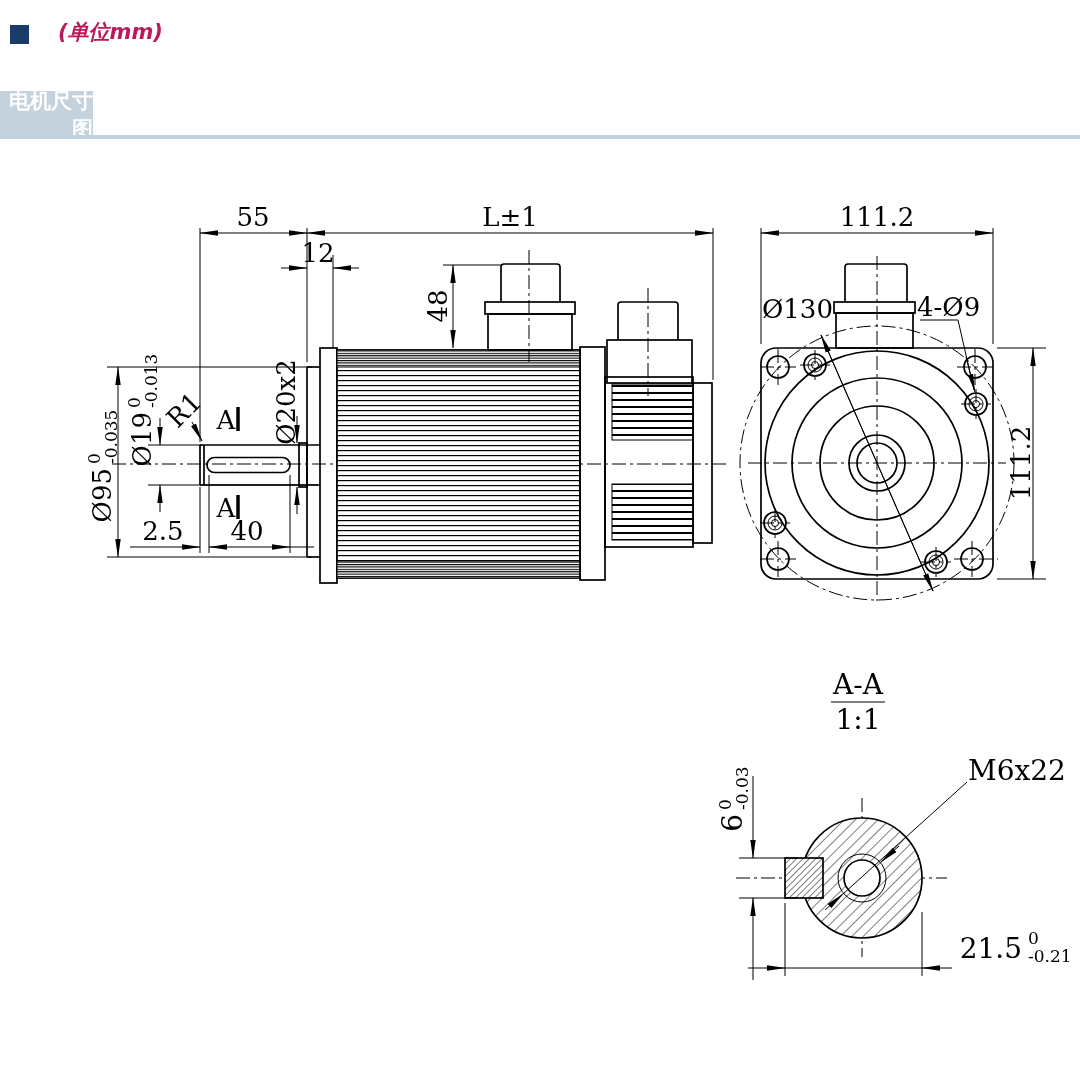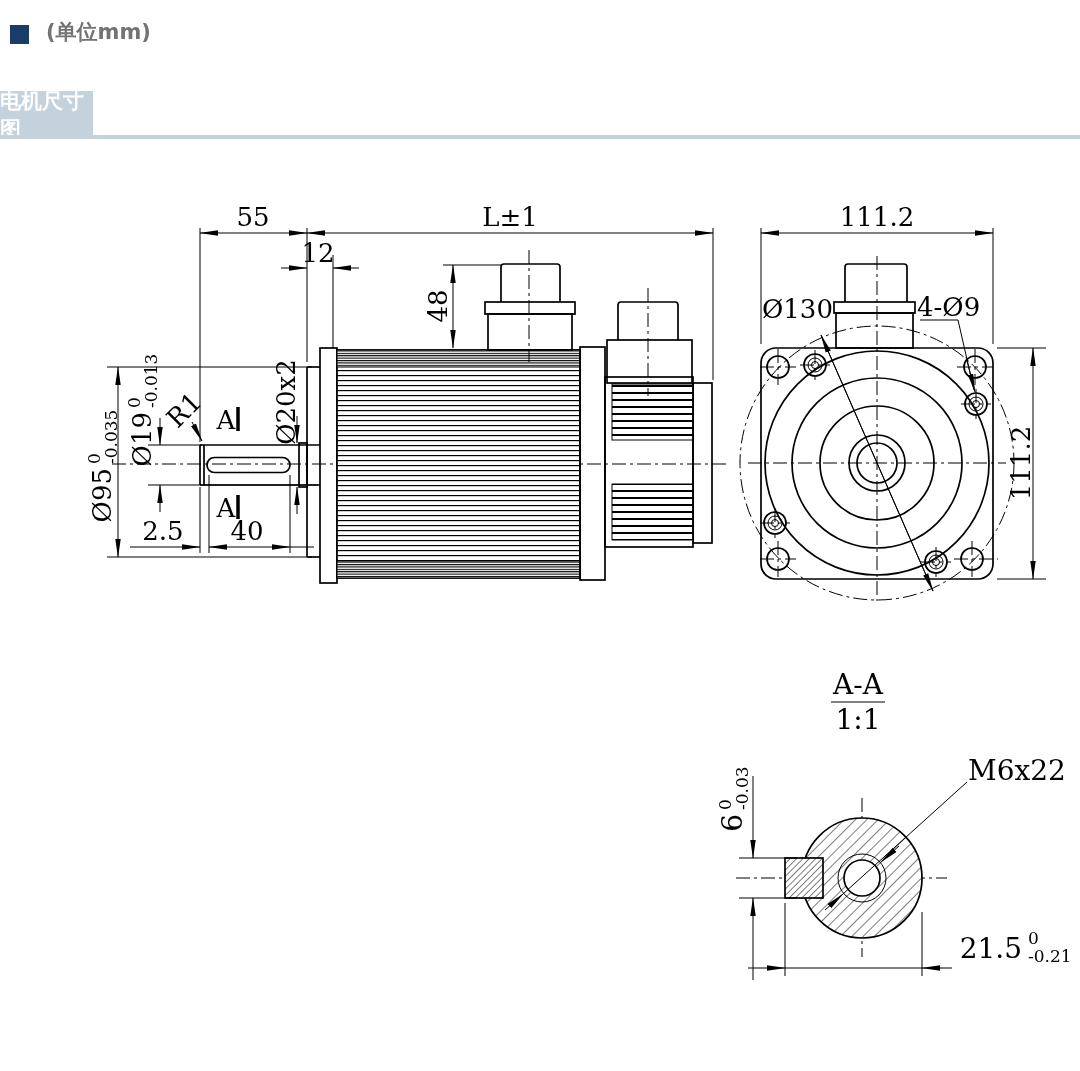--- a/index.html
+++ b/index.html
@@ -2,24 +2,24 @@
 <html><head>
 <meta charset="utf-8">
 <style>
   html,body{margin:0;padding:0;background:#fff;}
   #page{position:relative;width:1080px;height:1071px;background:#ffffff;overflow:hidden;
         font-family:"DejaVu Sans","Liberation Sans",sans-serif;}
   
   #title-row{position:absolute;left:10px;top:18px;display:flex;align-items:baseline;}
   #title-bullet{width:19px;height:19px;background:#1b3b69;align-self:center;margin-right:13px;margin-top:4px;}
   #main-title{color:#1b3b69;font-size:37px;font-weight:bold;letter-spacing:0.5px;}
-  #unit-note{color:#737373;font-size:21px;font-weight:bold;margin-left:4px;}
+  #unit-note{color:#be185d;font-size:21px;font-weight:bold;margin-left:16px;font-style:italic;}
   #tab{position:absolute;left:0;top:91px;width:93px;height:48px;background:#c3d2dc;
        display:flex;align-items:center;justify-content:center;}
-  #tab span{color:#ffffff;font-size:21px;font-weight:bold;}
+  #tab span{color:#ffffff;font-size:21px;font-weight:bold;text-align:right;}
   #tab-rule{position:absolute;left:0;top:135px;width:1080px;height:4px;background:#c3d2dc;}
   
   #drawing{position:absolute;left:0;top:0;width:1080px;height:1071px;}
   text{fill:#000;}
   .dim{font-family:"DejaVu Serif","Liberation Serif",serif;font-size:26px;}
   .dim-sm{font-family:"DejaVu Serif","Liberation Serif",serif;font-size:17px;}
   .dim-lg{font-family:"DejaVu Serif","Liberation Serif",serif;font-size:28px;}
   .thick{stroke:#000;stroke-width:1.7;fill:none;}
   .thin{stroke:#000;stroke-width:1;fill:none;}
   .cl{stroke:#000;stroke-width:1;fill:none;stroke-dasharray:14 4 3 4;}

